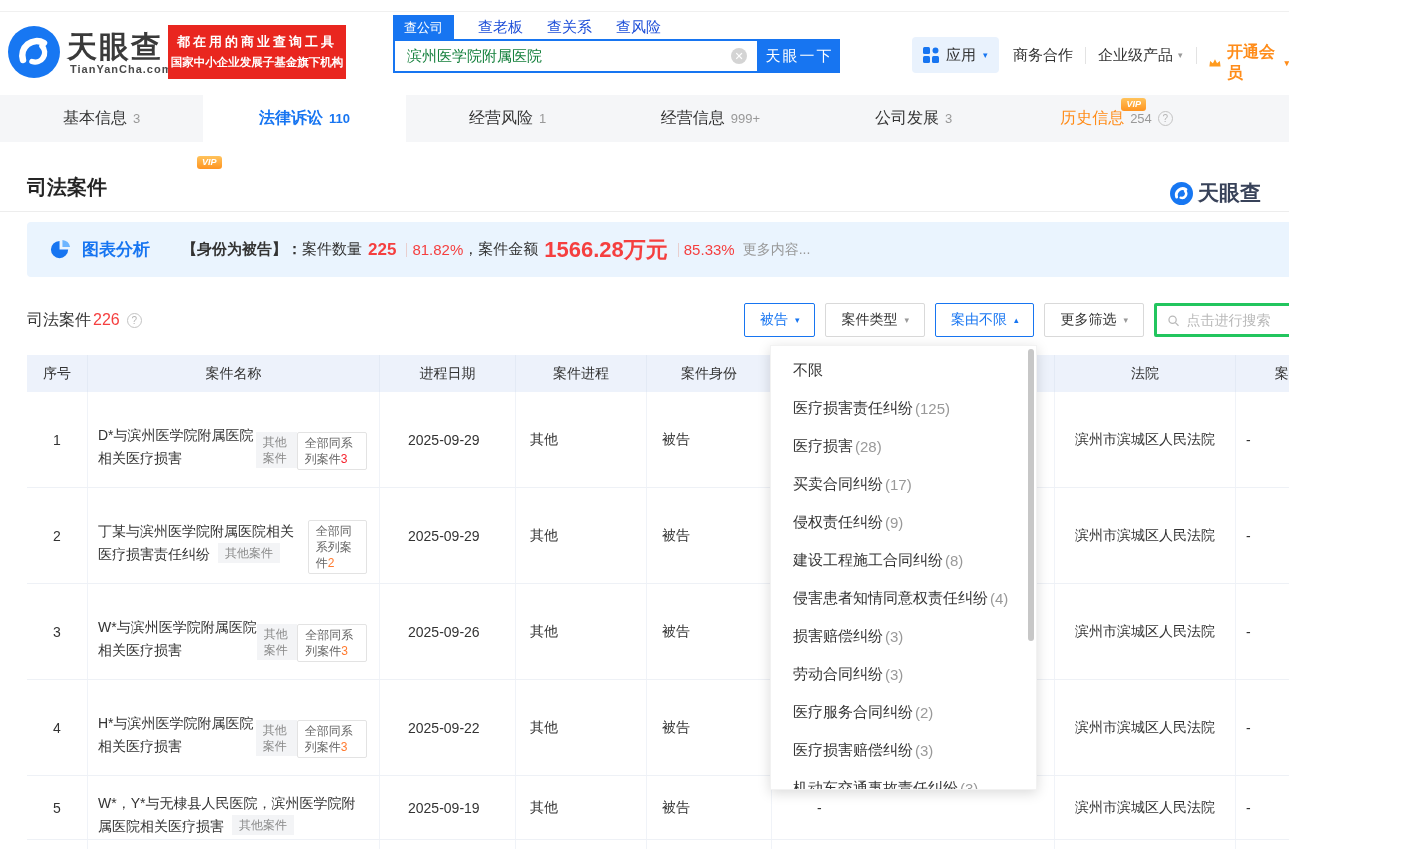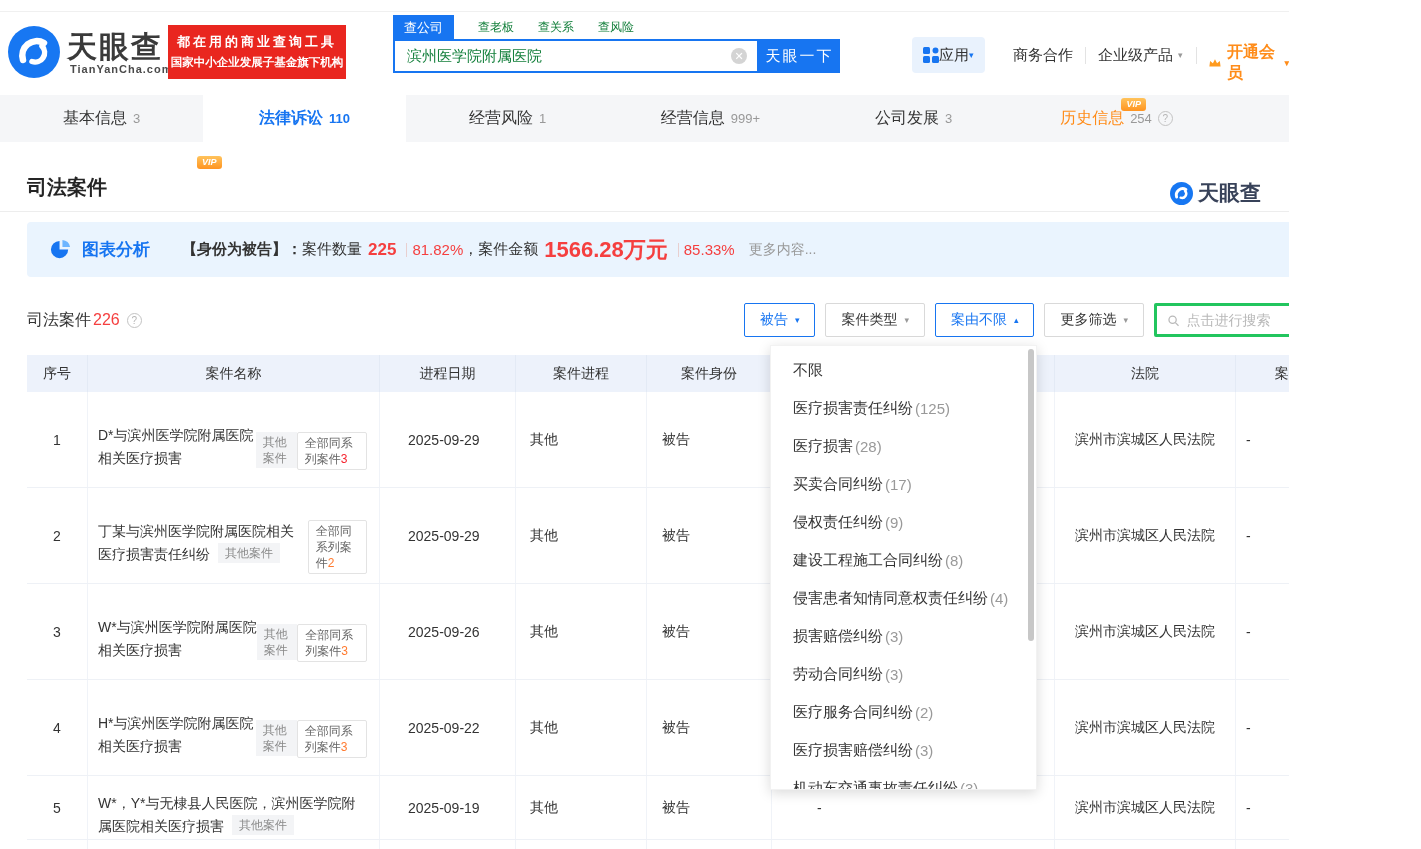--- a/index.html
+++ b/index.html
@@ -9,27 +9,27 @@
 .topstrip{position:absolute;top:0;left:0;width:100%;height:12px;background:#fff;border-bottom:1px solid #f0f0f0}
 
 
 .logo-ic{position:absolute;left:8px;top:26px;width:52px;height:52px}
 .brand-txt{position:absolute;left:67px;top:27px;font-size:30px;font-weight:bold;color:#3a3a3a;letter-spacing:2px}
 .brand-sub{position:absolute;left:70px;top:63px;font-size:11px;font-weight:bold;color:#4a4a4a;letter-spacing:1px}
 .slogan{position:absolute;left:168px;top:25px;width:178px;height:54px;background:#e9261f;color:#fff;text-align:center;padding-top:7px}
 .slogan .l1{font-size:13px;letter-spacing:3px;line-height:20px;font-weight:bold}
 .slogan .l2{font-size:11.5px;letter-spacing:0;line-height:20px;font-weight:bold}
 .stabs{position:absolute;left:393px;top:15px;height:25px;display:flex;align-items:center;gap:24px}
-.stab{font-size:12px;color:#15803d;cursor:pointer}
+.stab{font-size:15px;color:#1d4ed8;cursor:pointer}
 .stab.active{background:#1775f1;color:#fff;padding:4px 11px;font-size:13px}
 .sinput{position:absolute;left:393px;top:39px;width:366px;height:34px;border:2px solid #1775f1;background:#fff;display:flex;align-items:center}
 .sinput input{border:none;outline:none;flex:1;font-size:15px;color:#15803d;padding-left:12px;font-family:inherit;background:transparent}
 .clear-ic{width:16px;height:16px;border-radius:50%;background:#d4d4d4;color:#fff;font-size:11px;line-height:16px;text-align:center;margin-right:10px;cursor:pointer;flex:none}
 .sbtn{position:absolute;left:759px;top:39px;width:81px;height:34px;background:#1775f1;color:#fff;font-size:15px;border:none;font-family:inherit;letter-spacing:2px;cursor:pointer}
-.nav-apps{position:absolute;left:912px;top:37px;height:36px;background:#e9f2fd;border-radius:4px;display:flex;align-items:center;padding:0 11px;font-size:15px;cursor:pointer}
+.nav-apps{position:absolute;left:912px;top:37px;height:36px;background:#e9f2fd;border-radius:4px;display:flex;align-items:center;padding:0 11px;gap:7px;font-size:15px;cursor:pointer}
 .grid-ic{width:16px;height:16px;display:grid;grid-template-columns:7px 7px;grid-template-rows:7px 7px;gap:2px}
 .grid-ic i{background:#1775f1;border-radius:1.5px}
 .grid-ic i.dot{border-radius:50%;transform:scale(.85)}
 .car{font-size:9px;color:#1775f1;line-height:1}
 .car.g{color:#999}.car.o{color:#ff8c19}
 .nav-item{position:absolute;top:46px;font-size:15px;color:#333;cursor:pointer;display:flex;align-items:center;gap:5px}
 .nav-div{position:absolute;top:47px;width:1px;height:17px;background:#e3e3e3}
 .vip-link{position:absolute;left:1208px;top:42px;display:flex;align-items:center;gap:5px;color:#ff8c19;font-size:16px;font-weight:bold;cursor:pointer}
 .bell{position:absolute;left:1328px;top:42px;cursor:pointer}
 .user{position:absolute;left:1420px;top:46px;font-size:15px;cursor:pointer;display:flex;align-items:center;gap:15px}
@@ -54,21 +54,21 @@
 .divider{position:absolute;left:0;top:211px;width:100%;height:1px;background:#ededed}
 
 
 .analysis{position:absolute;left:27px;top:222px;width:1366px;height:55px;background:#eaf4fe;border-radius:4px;display:flex;align-items:center;padding:0 22px;font-size:15px}
 .an-label{color:#1775f1;font-size:17px;font-weight:bold;margin:0 32px 0 10px}
 .an-role{font-weight:bold;color:#333}
 .an-num{color:#f53f3f;font-weight:bold;font-size:17px;margin:0 5px 0 6px}
 .an-amt{color:#f53f3f;font-weight:bold;font-size:22px;margin:0 5px 0 6px}
 .an-sep{width:1px;height:14px;background:#e8cfcf;margin:0 5px}
 .an-pct{color:#f53f3f}
-.an-more{color:#999;margin-left:14px;font-size:14px}
+.an-more{color:#999;margin-left:8px;font-size:14px}
 .an-expand{margin-left:auto;color:#1775f1;display:flex;align-items:center;gap:7px;cursor:pointer;font-size:15px}
 .chev{width:8px;height:8px;border-right:2px solid #1775f1;border-bottom:2px solid #1775f1;transform:rotate(45deg);margin-top:-4px}
 
 
 .toolbar{position:absolute;left:27px;top:302px;width:1366px;height:36px;display:flex;align-items:center}
 .tb-title{font-size:16px;color:#333}
 .tb-count{font-size:16px;color:#f53f3f;margin:0 7px 0 2px}
 .tb-right{margin-left:auto;display:flex;align-items:center;gap:10px}
 .fbtn{height:34px;display:flex;align-items:center;gap:7px;padding:0 15px;border:1px solid #d9d9d9;border-radius:2px;background:#fff;font-size:14px;color:#333;cursor:pointer;font-family:inherit}
 .fbtn.blue{border-color:#1775f1;color:#1775f1}

